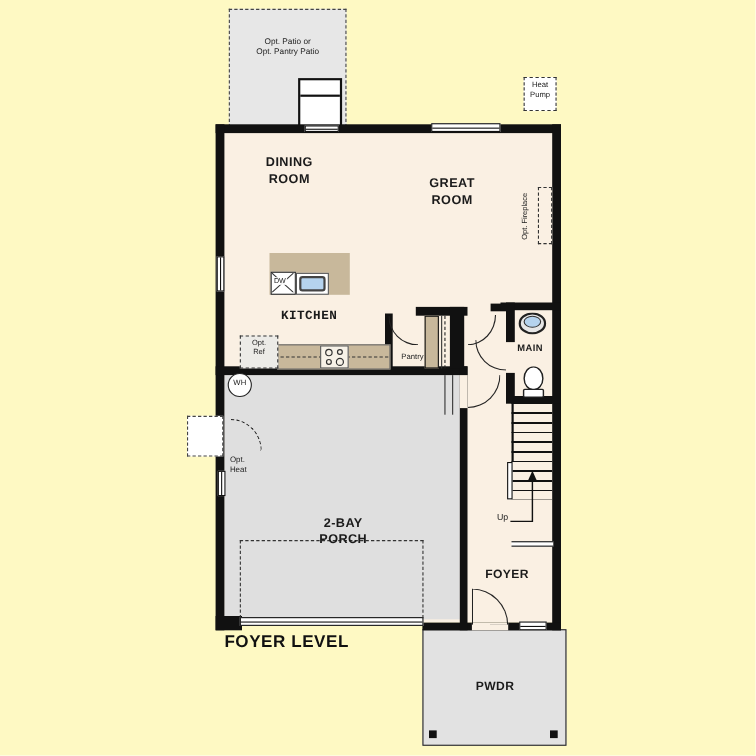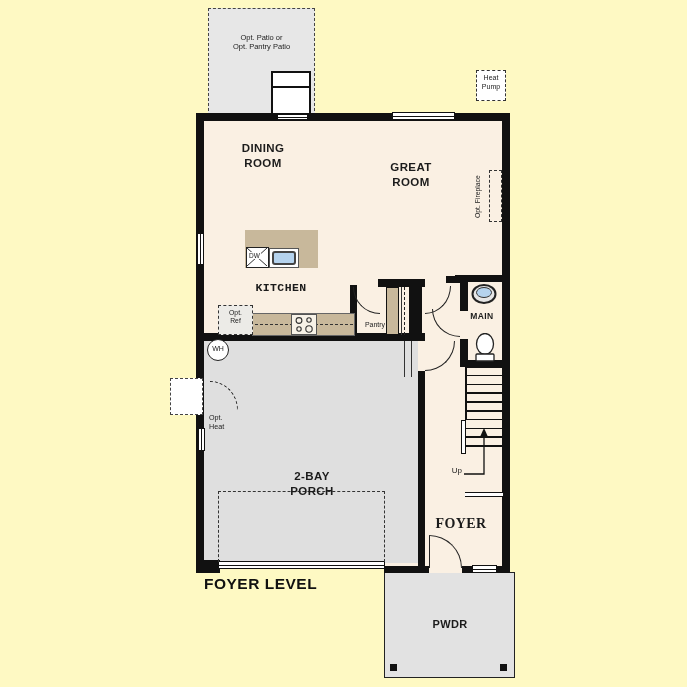--- a/index.html
+++ b/index.html
@@ -161,17 +161,17 @@
   </div>
   <div class="room-label" style="left:366px; top:160px; width:90px;">
     <span>GREAT</span><br>
     <span>ROOM</span>
   </div>
   <div class="room-label" style="left:236px; top:280px; width:90px;font-family:Liberation Mono, monospace;">KITCHEN</div>
   <div class="room-label" style="left:267px; top:437px; width:90px;margin-top:32px;">
     <span>2-BAY</span><br>
     <span>PORCH</span>
   </div>
-  <div class="room-label" style="left:416px; top:515px; width:90px; font-size:14px;font-family:Liberation Serif, serif;">FOYER</div>
+  <div class="room-label" style="left:416px; top:515px; width:90px; font-size:11px;">FOYER</div>
   <div class="room-label" style="left:405px; top:617px; width:90px; font-size:11px;">PWDR</div>
   <div class="abs" style="left:204px; top:575px; font-size:15.5px; font-weight:bold; letter-spacing:.5px; color:#111;">FOYER LEVEL</div>
 
 </div>
 
 </body></html>

